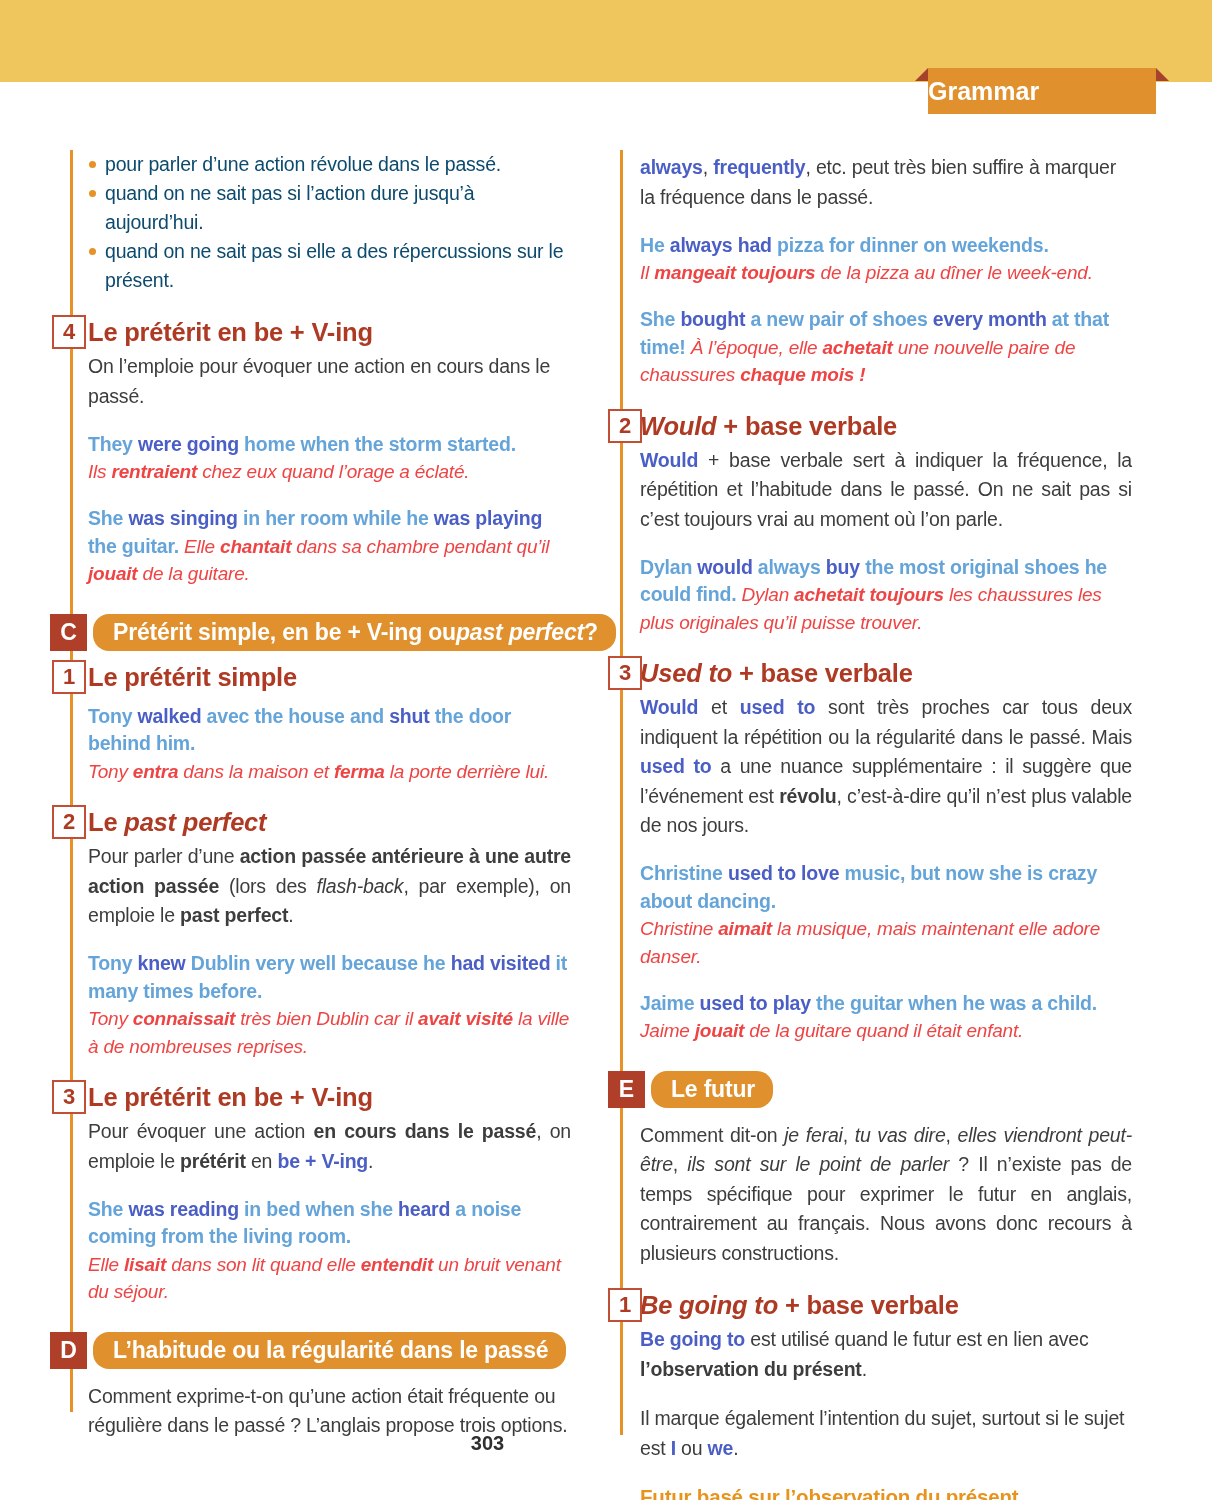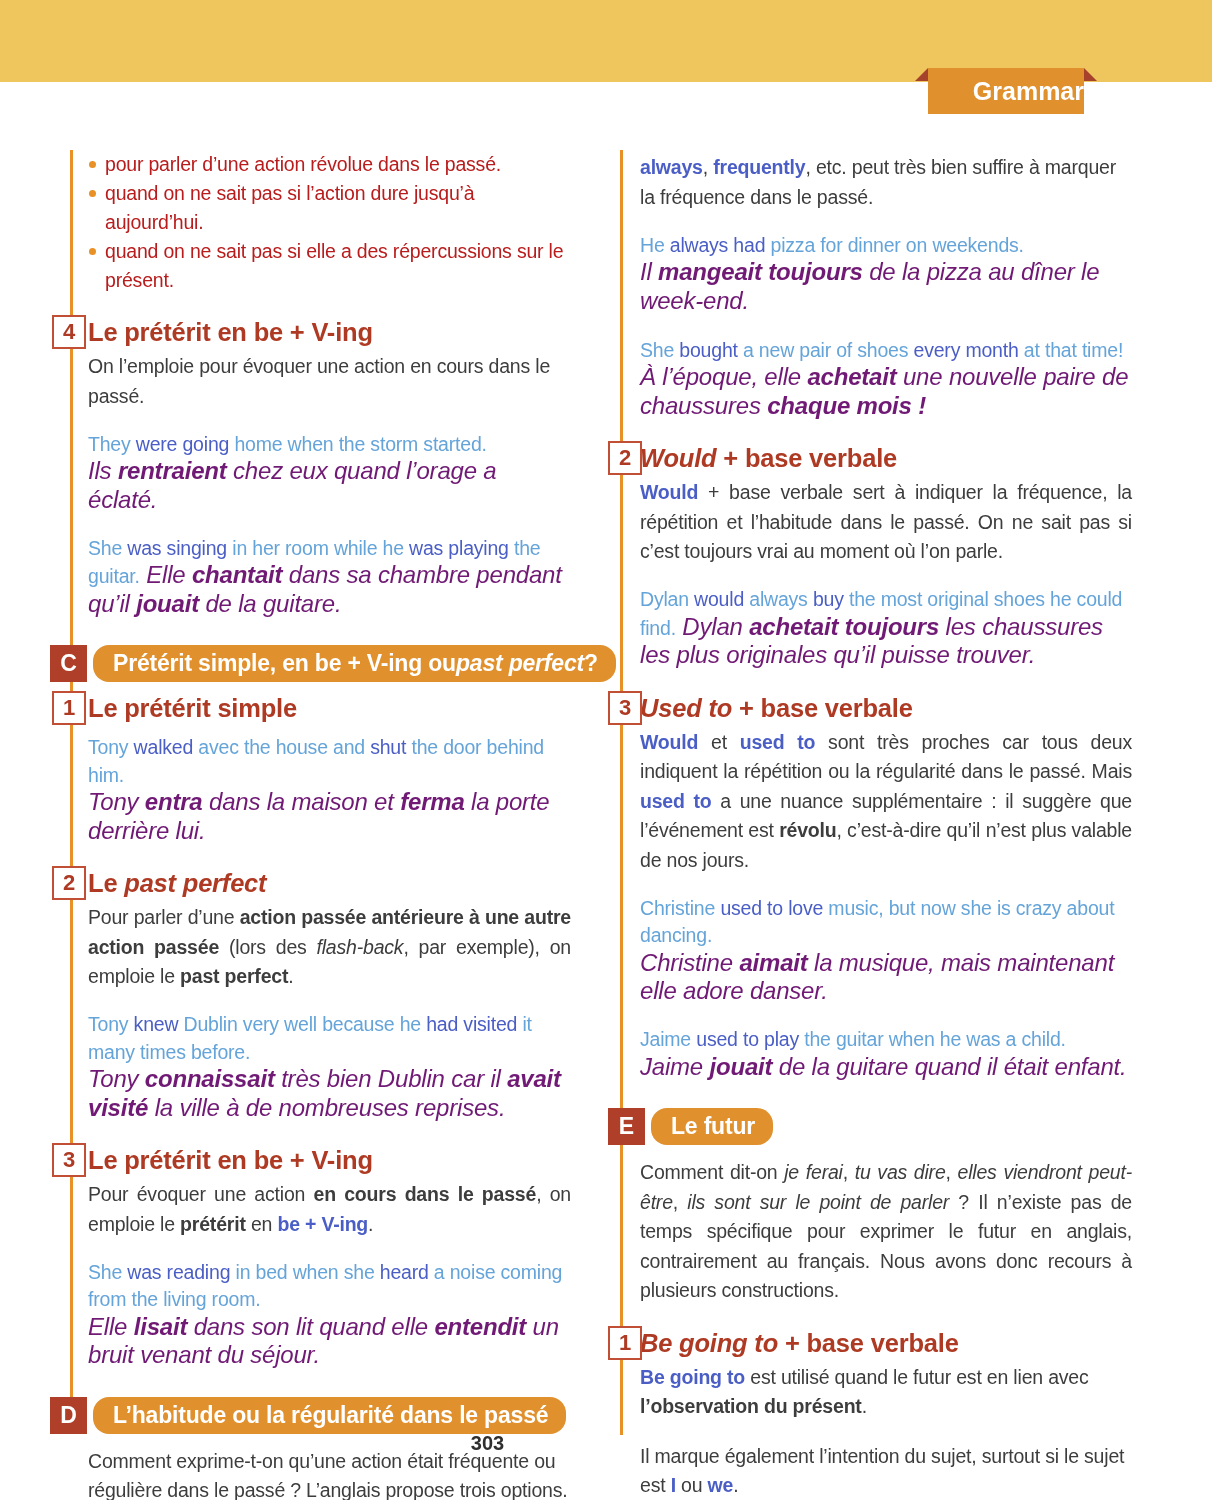--- a/index.html
+++ b/index.html
@@ -3,58 +3,58 @@
 <meta charset="utf-8">
 <style>
   html,body{margin:0;padding:0;}
   body{
     width:1212px;height:1500px;position:relative;background:#ffffff;
     font-family:"Liberation Sans", sans-serif;overflow:hidden;
     -webkit-font-smoothing:antialiased;
   }
   .band{position:absolute;top:0;left:0;width:1212px;height:82px;background:#eec65d;}
   .tab{
-    position:absolute;left:928px;top:68px;width:156px;height:46px;background:#e0902c;
-    color:#fff;font-weight:700;font-size:25px;display:flex;align-items:center;justify-content:flex-end;
+    position:absolute;left:928px;top:68px;width:228px;height:46px;background:#e0902c;
+    color:#fff;font-weight:700;font-size:25px;display:flex;align-items:center;justify-content:flex-start;
   }
   .fold-l{position:absolute;left:-13px;top:0;width:0;height:0;border-bottom:13px solid #a6422b;border-left:13px solid transparent;}
   .fold-r{position:absolute;right:-13px;top:0;width:0;height:0;border-bottom:13px solid #a6422b;border-right:13px solid transparent;}
 
   .col{position:absolute;top:148px;}
   #col-left{left:50px;width:521px;--indent:38px;--numoff:-36px;}
   #col-right{left:608px;width:524px;--indent:32px;--numoff:-32px;}
   .rule{position:absolute;top:2px;width:3px;background:#e89127;}
   #col-left .rule{left:20px;height:1262px;}
   #col-right .rule{left:12px;height:1285px;}
   .blocks{position:relative;}
   .blocks > *{margin-left:var(--indent);}
 
-  .bullets{margin:2px 0 0 var(--indent);padding:0;list-style:none;font-size:19.5px;color:#b91c1c;line-height:29px;letter-spacing:-0.2px;}
+  .bullets{margin:2px 0 0 var(--indent);padding:0;list-style:none;font-size:19.5px;color:#0c4a6e;line-height:29px;letter-spacing:-0.2px;}
   .bullets li{position:relative;padding-left:17px;}
   .bullets li::before{content:"";position:absolute;left:1px;top:11px;width:7px;height:7px;border-radius:50%;background:#e89127;}
 
   .h{position:relative;font-size:25.5px;font-weight:700;color:#ae3a23;margin-top:22px;margin-bottom:2px;line-height:30px;letter-spacing:-0.2px;}
   .h .i{font-style:italic;}
   .num{
     position:absolute;left:var(--numoff);top:-2px;width:30px;height:30px;border:2.5px solid #c14f35;
     background:#fff;color:#ae3a23;font-size:22px;font-weight:700;
     display:flex;align-items:center;justify-content:center;
   }
 
   .p{font-size:19.5px;color:#3d3d3d;line-height:29.5px;margin-top:5px;letter-spacing:-0.2px;}
   .p.j{text-align:justify;}
   .p .b{font-weight:700;}
   .p .i{font-style:italic;}
   .p .blue{color:#4a5ec5;font-weight:700;}
   .p + .p{margin-top:20px;}
 
   .ex{margin-top:11px;font-size:19.5px;line-height:27.5px;letter-spacing:-0.2px;}
-  .ex .en{font-weight:400;color:#65a4d9;}
+  .ex .en{font-weight:700;color:#65a4d9;}
   .ex .en.d{color:#4a5ec5;margin-top:30px;}
-  .ex .fr{font-style:italic;color:#701a75;font-size:24px;line-height:26px;}
+  .ex .fr{font-style:italic;color:#ef4444;font-size:19px;line-height:26px;}
   .ex .fr.b{font-weight:700;}
 
   .banner{display:flex;align-items:stretch;height:37px;margin-top:26px;margin-left:0;}
   .banner + .h{margin-top:11px;}
   .banner + .p{margin-top:13px;}
   .letter{width:37px;flex:none;background:#af3f28;color:#fff;font-weight:700;font-size:23px;display:flex;align-items:center;justify-content:center;}
   .bar{background:#e0902c;color:#fff;font-weight:700;font-size:23px;display:flex;align-items:center;white-space:nowrap;padding:0 18px 0 20px;margin-left:6px;letter-spacing:-0.2px;border-radius:16px;}
   .bar .i{font-style:italic;}
 
   .sub{margin-top:16px;font-size:20.5px;font-weight:700;color:#e8941c;line-height:28px;letter-spacing:-0.2px;}

